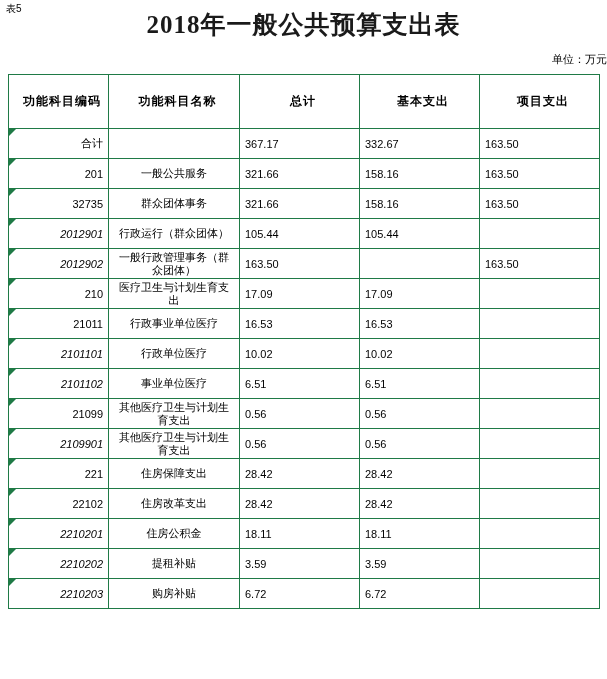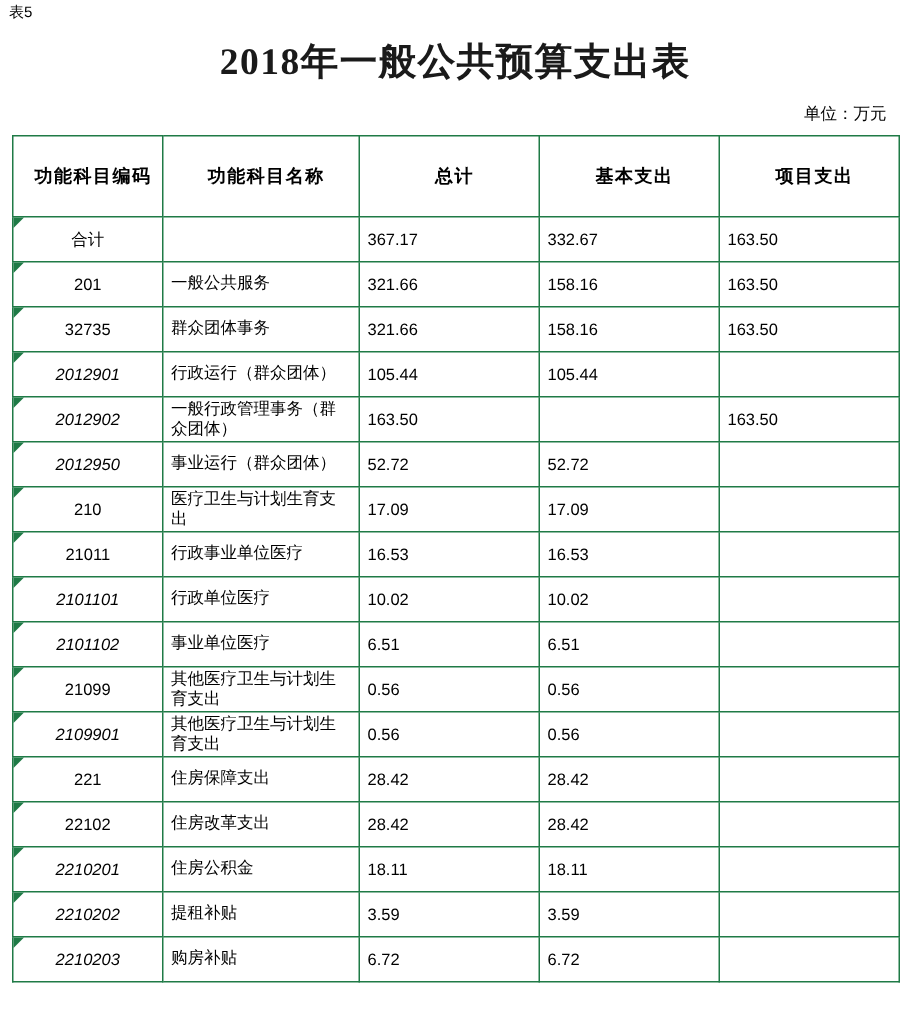--- a/index.html
+++ b/index.html
@@ -28,28 +28,27 @@
     font-size: 10px;
     color: #000;
     line-height: 12px;
   }
   .doc-title {
     text-align: center;
     font-family: "Liberation Serif", serif;
     font-size: 25px;
     font-weight: bold;
     letter-spacing: 1px;
-    padding-top: 24px;
+    padding-top: 8px;
     padding-bottom: 2px;
     color: #1a1a1a;
   }
   .unit-line {
     text-align: right;
     font-size: 11px;
-    padding-right: 16px;
     padding-top: 9px;
     padding-bottom: 7px;
     color: #000;
   }
   table.budget {
     border-collapse: collapse;
     width: 591px;
     margin-left: 8px;
     table-layout: fixed;
   }
@@ -68,25 +67,25 @@
     vertical-align: middle;
     font-size: 12px;
     letter-spacing: 1px;
     padding-left: 12px;
   }
   table.budget tbody td {
     height: 30px;
     vertical-align: middle;
   }
   td.code {
+    text-align: right;
+    white-space: nowrap;
+  }
+  td.name {
     text-align: center;
-    white-space: nowrap;
-  }
-  td.name {
-    text-align: left;
     line-height: 13px;
   }
   td.num {
     text-align: left;
     padding-right: 8px;
   }
   
   .lvl0 { padding-left: 3px; }
   .lvl1 { padding-left: 3px; }
   .lvl2 { padding-left: 11px; }
@@ -168,27 +167,20 @@
           <td class="num"></td>
         </tr>
         <tr>
           <td class="code corner-mark lvl3">2012902</td>
           <td class="name">一般行政管理事务（群众团体）</td>
           <td class="num">163.50</td>
           <td class="num"></td>
           <td class="num">163.50</td>
         </tr>
         <tr>
-          <td class="code corner-mark lvl3">2012950</td>
-          <td class="name">事业运行（群众团体）</td>
-          <td class="num">52.72</td>
-          <td class="num">52.72</td>
-          <td class="num"></td>
-        </tr>
-        <tr>
           <td class="code corner-mark lvl1">210</td>
           <td class="name">医疗卫生与计划生育支出</td>
           <td class="num">17.09</td>
           <td class="num">17.09</td>
           <td class="num"></td>
         </tr>
         <tr>
           <td class="code corner-mark lvl2">21011</td>
           <td class="name">行政事业单位医疗</td>
           <td class="num">16.53</td>

